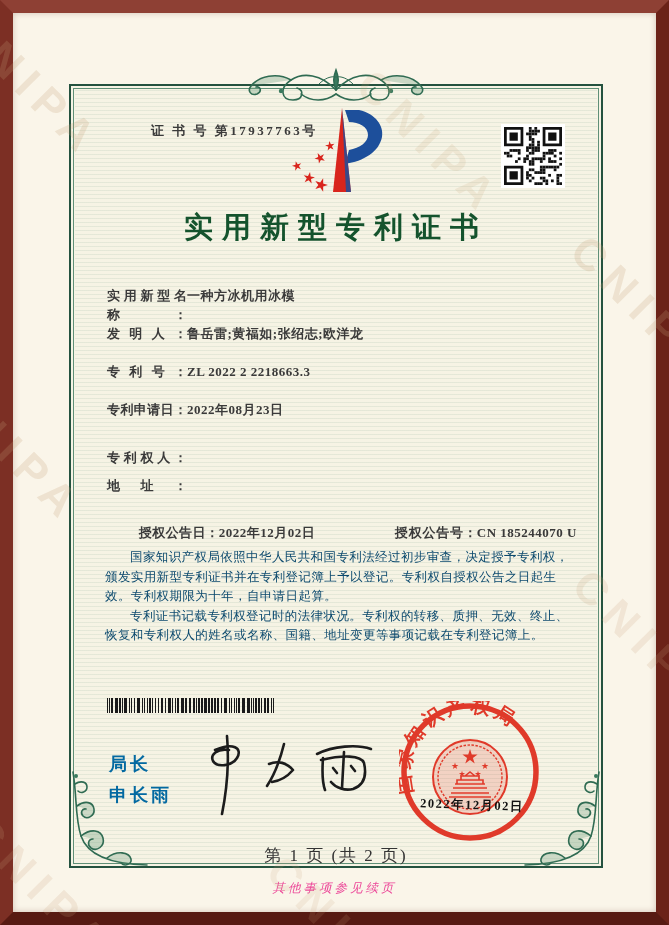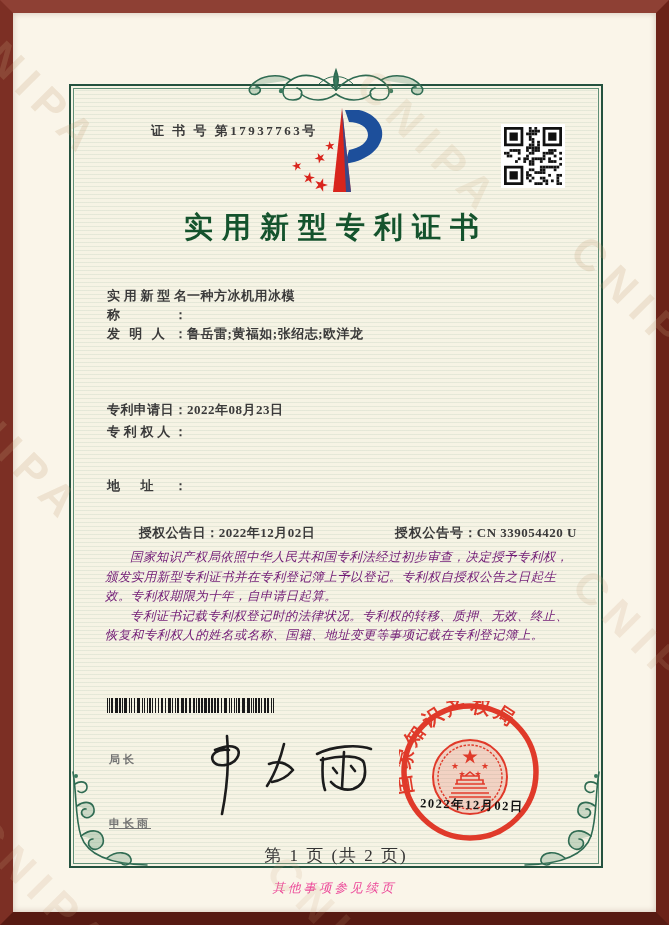--- a/index.html
+++ b/index.html
@@ -31,27 +31,27 @@
   .logo{position:absolute;left:214px;top:20px;width:102px;height:92px;}
   .qr{position:absolute;right:36px;top:38px;width:64px;height:64px;background:#fff;padding:3px;box-sizing:border-box;}
   .title{position:absolute;left:0;top:122px;width:100%;text-align:center;
     font-size:29px;font-weight:bold;color:#14532d;letter-spacing:9px;}
   .frow{position:absolute;left:36px;width:470px;display:flex;align-items:flex-start;
     font-size:13px;font-weight:bold;color:#3a3a3a;line-height:19px;}
   .flabel{display:inline-block;width:80px;flex:0 0 80px;text-align:justify;text-align-last:justify;}
   .fvalue{display:inline-block;max-width:378px;letter-spacing:.5px;}
   .flabel2{display:inline-block;width:82px;flex:0 0 82px;margin-left:56px;text-align:justify;text-align-last:justify;}
   .paras{position:absolute;left:34px;top:462px;width:464px;font-size:12.5px;
-    font-style:italic;color:#701a75;line-height:1.56;letter-spacing:.4px;}
+    color:#0c4a6e;line-height:1.56;letter-spacing:.4px;}
   .paras p{margin:0;text-indent:2em;}
   .barcode{position:absolute;left:36px;top:612px;width:170px;height:15px;}
   .issuer{position:absolute;left:38px;font-family:"Liberation Sans","DejaVu Sans",sans-serif;
-    font-size:11px;font-weight:bold;color:#737373;letter-spacing:3px;}
+    font-size:18px;font-weight:bold;color:#0369a1;letter-spacing:3px;}
   .issuer.t{top:666px;}
-  .issuer.n{top:730px;text-decoration:underline;}
+  .issuer.n{top:697px;}
   .sig{position:absolute;left:118px;top:636px;width:210px;height:105px;}
   .seal{position:absolute;left:328px;top:615px;width:142px;height:142px;}
   .seal-date{position:absolute;left:321px;top:711px;width:160px;text-align:center;
     font-size:12.5px;font-weight:bold;color:#111;letter-spacing:1.5px;transform:rotate(2deg);}
   .pageno{position:absolute;left:0;top:758px;width:100%;text-align:center;
     font-size:17px;color:#333;letter-spacing:2px;}
   .note{position:absolute;left:0;top:880px;width:100%;text-align:center;z-index:3;
     font-size:12.5px;font-style:italic;color:#ec4899;letter-spacing:3px;}
 </style>
 </head>
@@ -243,35 +243,39 @@
     <div class="title">实用新型专利证书</div>
 
     <div class="frow" style="top:200px;">
       <span class="flabel">实用新型名称：</span>
       <span class="fvalue">一种方冰机用冰模</span>
     </div>
     <div class="frow" style="top:238px;">
       <span class="flabel">发明人：</span>
       <span class="fvalue">鲁岳雷;黄福如;张绍志;欧洋龙</span>
     </div>
+    <div class="frow" style="top:276px;">
+      <span class="flabel">专利号：</span>
+      <span class="fvalue">ZL 2022 2 2218663.3</span>
+    </div>
     <div class="frow" style="top:314px;">
       <span class="flabel">专利申请日：</span>
       <span class="fvalue">2022年08月23日</span>
     </div>
-    <div class="frow" style="top:336px;align-items:flex-end;">
+    <div class="frow" style="top:362px;align-items:flex-end;">
       <span class="flabel">专利权人：</span>
     </div>
     <div class="frow" style="top:390px;">
       <span class="flabel">地址：</span>
     </div>
     <div class="frow" style="top:437px;justify-content:flex-end;">
       <span class="flabel">授权公告日：</span>
       <span class="fvalue" style="width:120px;">2022年12月02日</span>
       <span class="flabel2">授权公告号：</span>
-      <span class="fvalue">CN 339054420 U</span>
+      <span class="fvalue">CN 185244070 U</span>
     </div>
 
     <div class="paras">
       <p>国家知识产权局依照中华人民共和国专利法经过初步审查，决定授予专利权，颁发实用新型专利证书并在专利登记簿上予以登记。专利权自授权公告之日起生效。专利权期限为十年，自申请日起算。</p>
       <p>专利证书记载专利权登记时的法律状况。专利权的转移、质押、无效、终止、恢复和专利权人的姓名或名称、国籍、地址变更等事项记载在专利登记簿上。</p>
     </div>
 
     <svg class="barcode" id="barcode-svg" viewBox="0 0 170 15" preserveAspectRatio="none">
         <rect x="0" y="0" width="1" height="15" fill="#1a1a1a"></rect>
         <rect x="2" y="0" width="1" height="15" fill="#1a1a1a"></rect>

